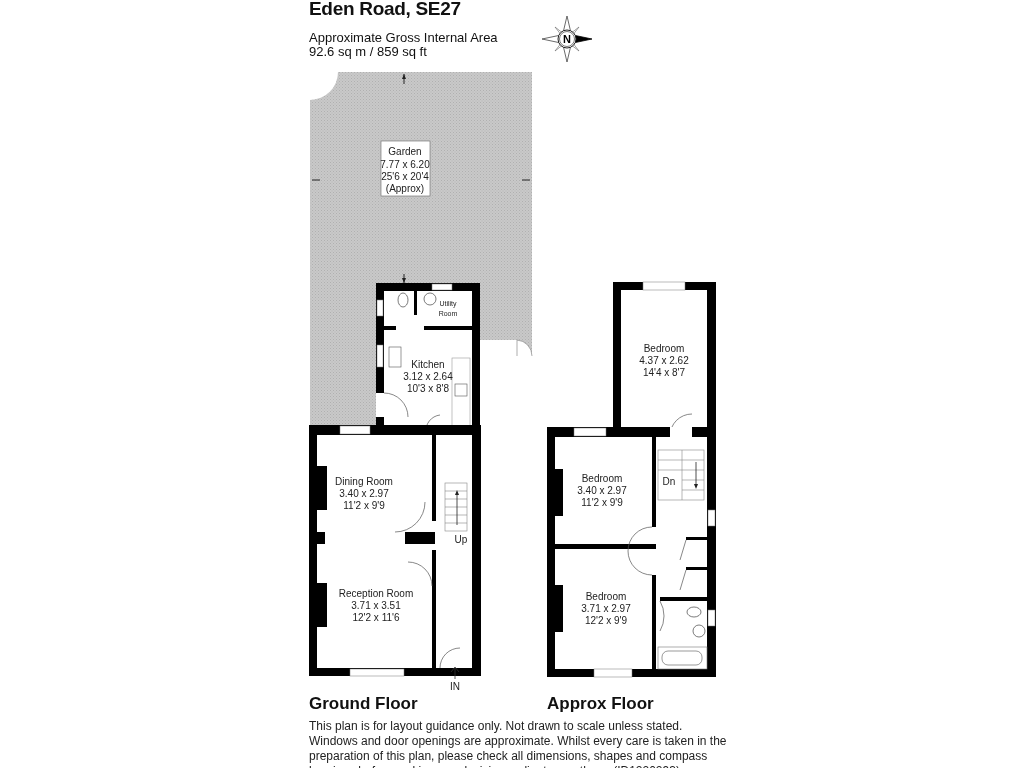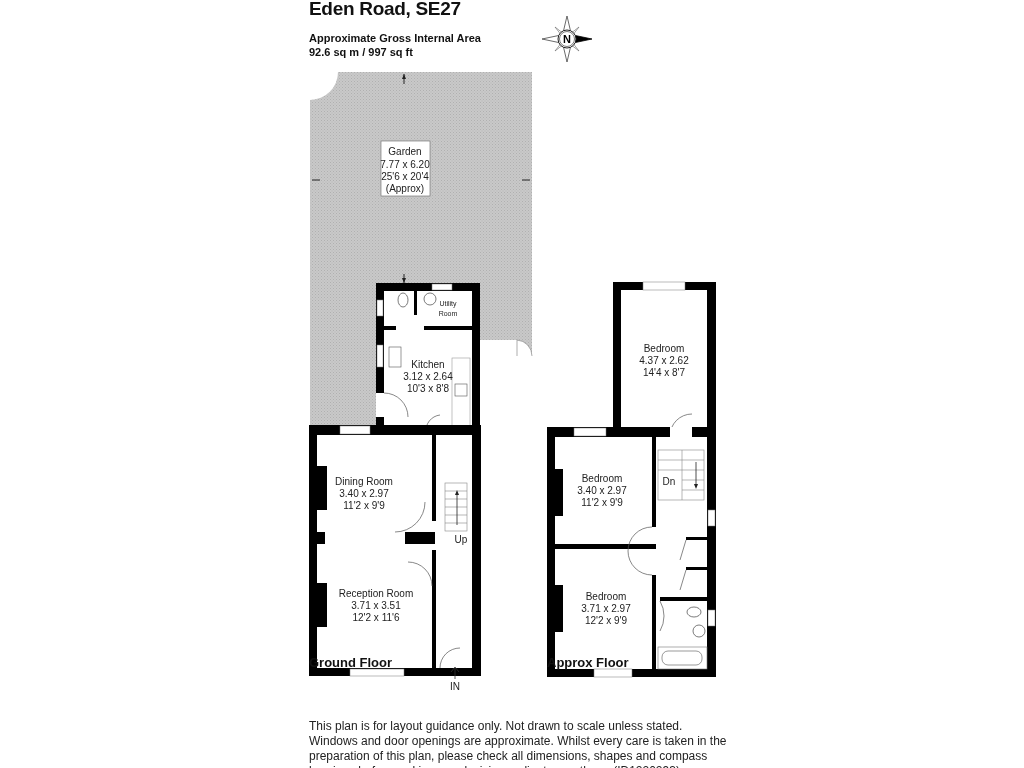--- a/index.html
+++ b/index.html
@@ -1,32 +1,32 @@
 <!DOCTYPE html>
 <html><head>
 <meta charset="utf-8">
 <style>
   html, body { margin:0; padding:0; background:#ffffff; }
   body { width:1024px; height:768px; position:relative; overflow:hidden;
          font-family:"Liberation Sans", sans-serif; color:#111; }
   .title { position:absolute; left:309px; top:-2px; font-size:19px; font-weight:bold; letter-spacing:-0.3px; }
-  .area-label { position:absolute; left:309px; top:31px; font-size:11px; font-weight:bold; line-height:14px; }
-  .floor-label { position:absolute; top:655px; font-size:13px; font-weight:bold; }
+  .area-label { position:absolute; left:309px; top:31px; font-size:13px; font-weight:normal; line-height:14px; }
+  .floor-label { position:absolute; top:694px; font-size:17px; font-weight:bold; }
   .disclaimer { position:absolute; left:309px; top:719px; width:420px; font-size:12px; line-height:15px; color:#222; }
   svg.plan { position:absolute; left:0; top:0; }
   .rlabel { font-family:"Liberation Sans", sans-serif; font-size:10px; fill:#222; text-anchor:middle; }
   .rsmall { font-size:7px; }
 </style>
 </head>
 <body>
 
 <div class="title">Eden Road, SE27</div>
 <div class="area-label">
   <div>Approximate Gross Internal Area</div>
-  <div>92.6 sq m / 997 sq ft</div>
+  <div>92.6 sq m / 859 sq ft</div>
 </div>
 
 <svg class="plan" width="1024" height="768" viewBox="0 0 1024 768">
   <defs>
     <pattern id="gardenPat" width="3" height="3" patternUnits="userSpaceOnUse">
       <rect width="3" height="3" fill="#c9c9c9"></rect>
       <rect width="1" height="1" fill="#b0b0b0"></rect>
       <rect x="1.5" y="1.5" width="1" height="1" fill="#b8b8b8"></rect>
     </pattern>
   </defs>

